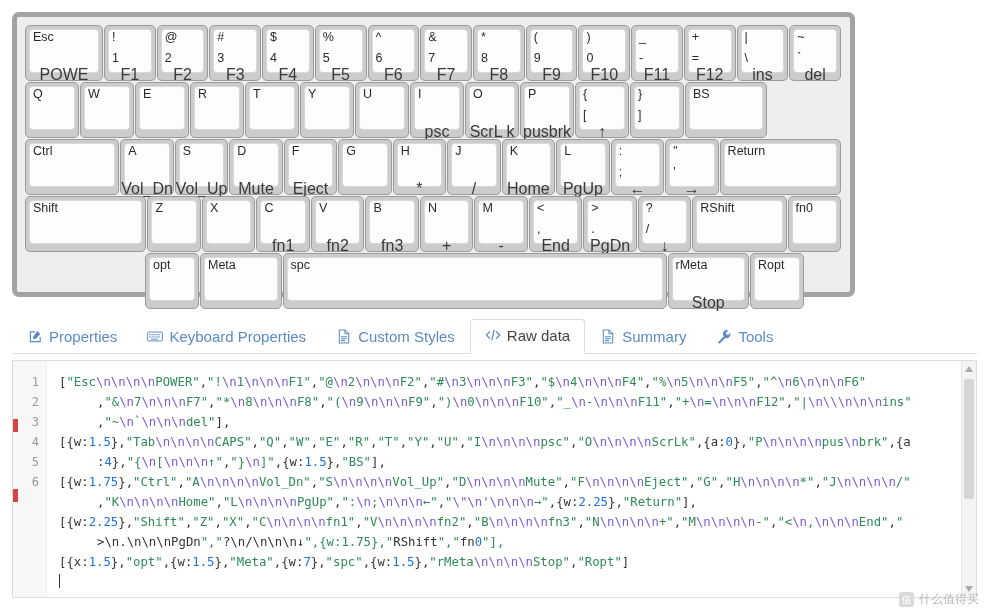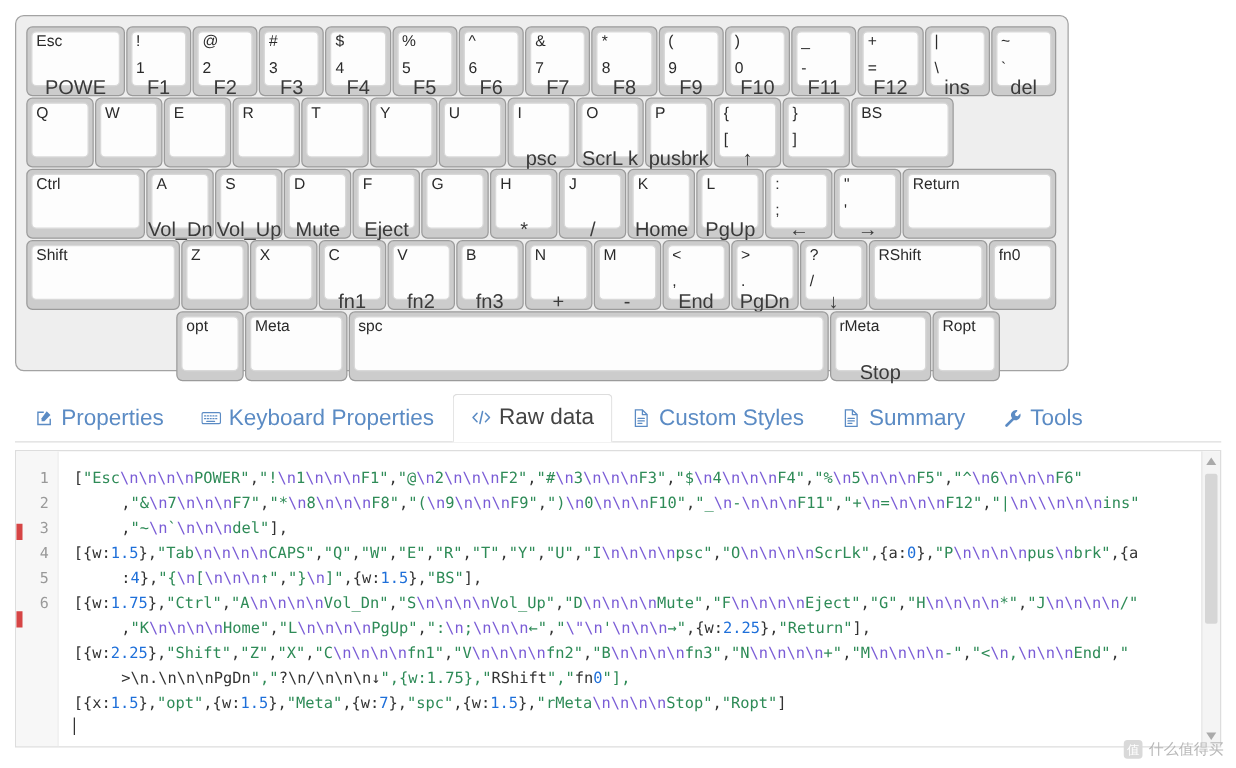--- a/index.html
+++ b/index.html
@@ -7,21 +7,21 @@
     width:989px;height:614px;overflow:hidden;
     font-family:"Liberation Sans", sans-serif;
     color:#333;
     position:relative;
   }
   .page{position:relative;width:989px;height:614px;background:#fff;}
 
   
   .kb-panel{
     position:absolute;left:12px;top:12px;width:843px;height:285px;
-    background:#eeeeee;border:1px solid #a3a3a3;border-radius:7px;
+    background:#eeeeee;border:5px solid #a3a3a3;border-radius:7px;
     box-sizing:border-box;padding:8px;
   }
   .kb-rows{position:relative;}
   .kb-row{display:flex;align-items:flex-start;margin-bottom:1px;}
   .key{
     position:relative;
     background:#cccccc;
     border:1px solid #9b9b9b;
     border-radius:5px;
     box-sizing:border-box;
@@ -48,23 +48,23 @@
   .lbl.bc{left:0;right:0;bottom:-1px;text-align:center;font-size:16px;color:#3a3a3a;}
 
   
   .tabbar{
     position:absolute;left:12px;top:318px;width:965px;height:36px;
     border-bottom:1px solid #dddddd;
     box-sizing:border-box;
     display:flex;align-items:flex-end;
   }
   .tab{
-    display:flex;align-items:center;gap:6px;
+    display:flex;gap:6px;
     padding:7px 14px 9px 14px;
-    font-size:18px;color:#5b8bc4;
+    font-size:15px;color:#5b8bc4;
     background:transparent;border:1px solid transparent;border-bottom:none;
     border-radius:4px 4px 0 0;
     cursor:pointer;position:relative;top:1px;white-space:nowrap;
   }
   .tab.active{
     color:#444;
     background:#ffffff;
     border:1px solid #dddddd;border-bottom:1px solid #ffffff;
   }
   .tab .tico{display:inline-flex;align-items:center;justify-content:center;width:16px;height:16px;color:#5b8bc4;}
@@ -460,39 +460,39 @@
       </div>
       <div class="tab">
         <span class="tico">
           <svg width="16" height="15" viewBox="0 0 18 14" fill="none" stroke="currentColor" stroke-width="1.1">
             <rect x="0.7" y="2" width="16.6" height="10" rx="1.2"></rect>
             <path d="M3 5h1M5.5 5h1M8 5h1M10.5 5h1M13 5h1M3 7.5h1M5.5 7.5h1M8 7.5h1M10.5 7.5h1M13 7.5h1M5 10h7" stroke-linecap="round"></path>
           </svg>
         </span>
         <span>Keyboard Properties</span>
       </div>
+      <div class="tab">
+        <span class="tico">
+          <svg width="14" height="15" viewBox="0 0 14 16" fill="none" stroke="currentColor" stroke-width="1.1">
+            <path d="M2 1h6l4 4v10H2z"></path>
+            <path d="M8 1v4h4"></path>
+            <path d="M4.2 8.3h5.4M4.2 10.4h5.4M4.2 12.4h3.4" stroke-linecap="round"></path>
+          </svg>
+        </span>
+        <span>Custom Styles</span>
+      </div>
       <div class="tab active">
         <span class="tico">
           <svg width="17" height="14" viewBox="0 0 18 14" fill="none" stroke="currentColor" stroke-width="1.4" stroke-linecap="round" stroke-linejoin="round">
             <path d="M5.2 3.2L1.6 7l3.6 3.8"></path>
             <path d="M12.8 3.2L16.4 7l-3.6 3.8"></path>
             <path d="M10.2 1.6L7.8 12.4"></path>
           </svg>
         </span>
         <span>Raw data</span>
-      </div>
-      <div class="tab">
-        <span class="tico">
-          <svg width="14" height="15" viewBox="0 0 14 16" fill="none" stroke="currentColor" stroke-width="1.1">
-            <path d="M2 1h6l4 4v10H2z"></path>
-            <path d="M8 1v4h4"></path>
-            <path d="M4.2 8.3h5.4M4.2 10.4h5.4M4.2 12.4h3.4" stroke-linecap="round"></path>
-          </svg>
-        </span>
-        <span>Custom Styles</span>
       </div>
       <div class="tab">
         <span class="tico">
           <svg width="14" height="15" viewBox="0 0 14 16" fill="none" stroke="currentColor" stroke-width="1.1">
             <path d="M2 1h6l4 4v10H2z"></path>
             <path d="M8 1v4h4"></path>
             <path d="M4.2 8.3h5.4M4.2 10.4h5.4M4.2 12.4h3.4" stroke-linecap="round"></path>
           </svg>
         </span>
         <span>Summary</span>

